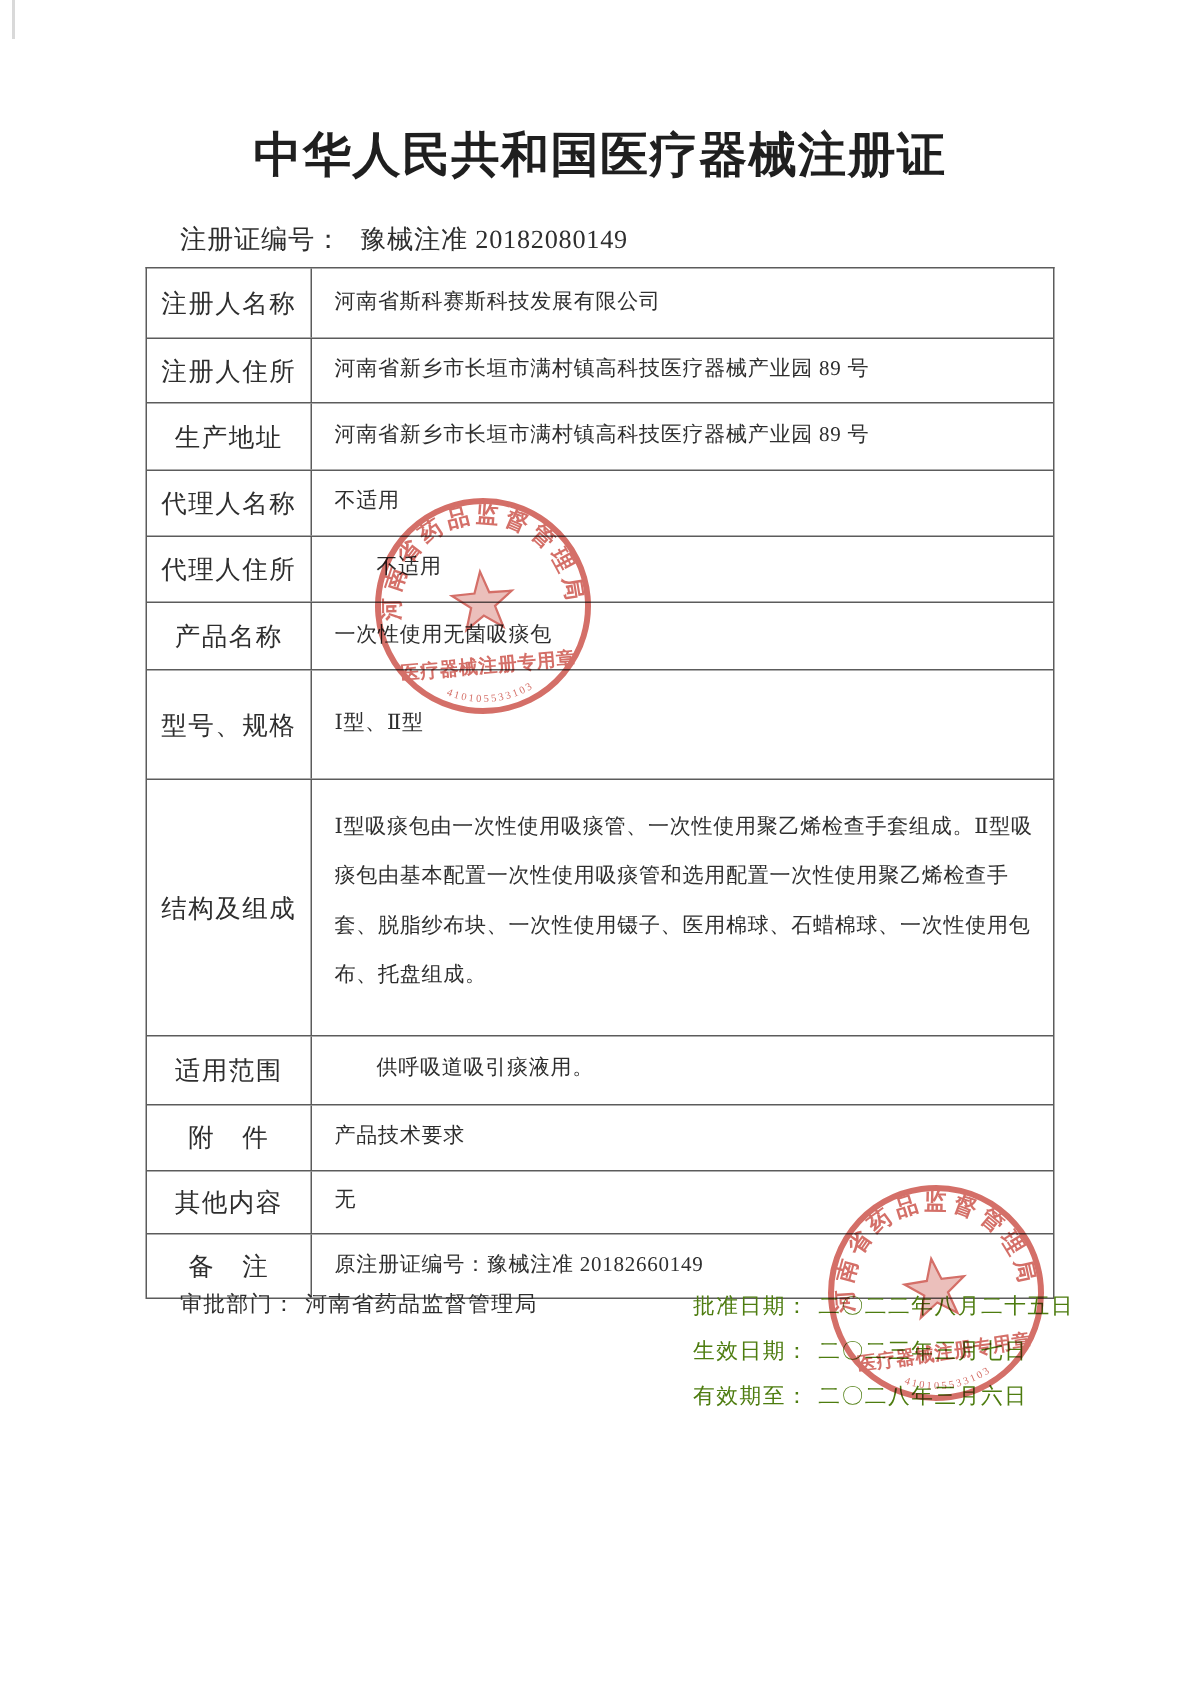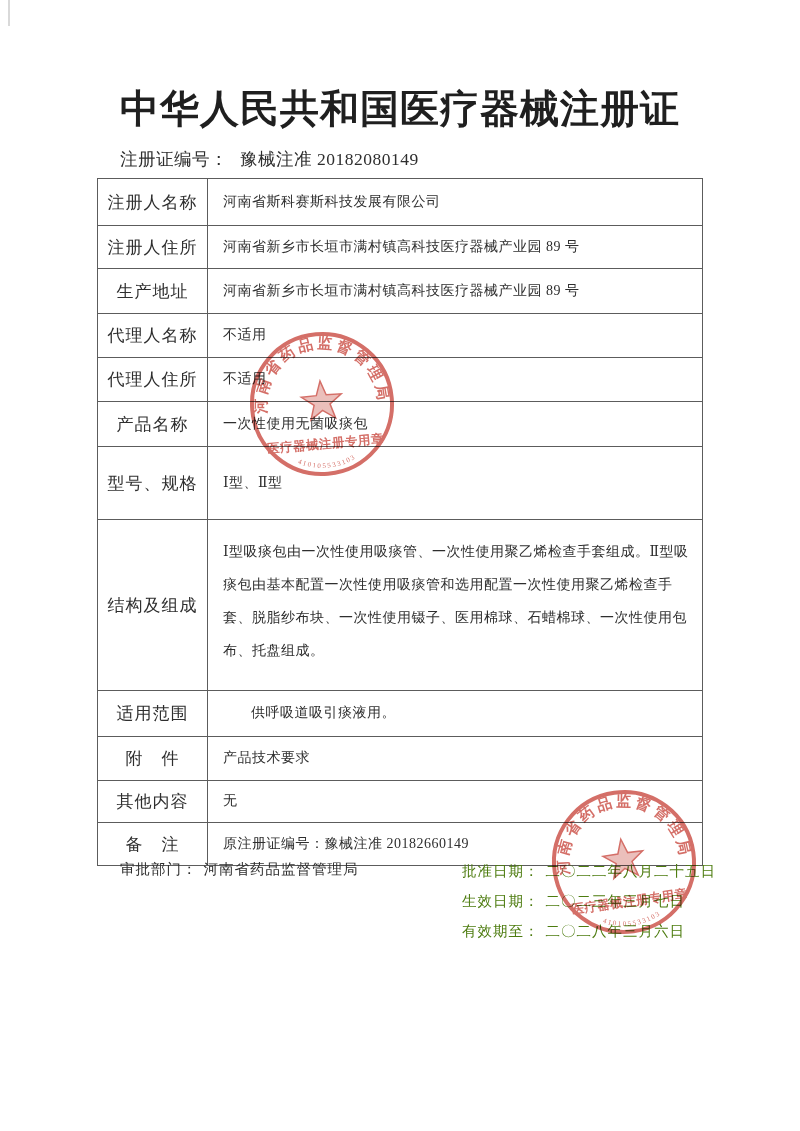--- a/index.html
+++ b/index.html
@@ -13,21 +13,21 @@
     background:#ffffff;
     overflow:hidden;
     color:#333;
   }
   .scan-edge{
     position:absolute;left:8px;top:0;width:2px;height:26px;
     background:#c9c9c9;opacity:.7;
   }
   .title{
     position:absolute;left:0;top:82px;width:100%;
-    text-align:center;font-size:39px;font-weight:bold;
+    text-align:center;font-size:32px;font-weight:bold;
     letter-spacing:1px;color:#1f1f1f;
   }
   .regline{
     position:absolute;left:120px;top:147px;
     font-size:17.5px;color:#2e2e2e;letter-spacing:.5px;
   }
   .regline .lbl{margin-right:12px;}
 
   .cert-table{
     position:absolute;left:97px;top:178px;width:606px;
@@ -42,21 +42,21 @@
     font-size:17px;color:#2e2e2e;letter-spacing:1px;
     text-align:left;
   }
   .cell-value{
     flex:1;display:flex;align-items:center;
     padding:0 10px 0 15px;
     font-size:14px;color:#2e2e2e;letter-spacing:.5px;
     line-height:1.45;
   }
   .r1{height:46px;}.r2{height:42px;}.r3{height:44px;}
-  .r4{height:43px;}.r5{height:43px;}.r6{height:44px;}
+  .r4{height:43px;}.r5{height:43px;gap:28px;}.r6{height:44px;}
   .r7{height:72px;}
   .r8{height:170px;}
   .r8 .cell-value{display:block;padding-top:15px;line-height:33px;padding-right:12px;}
   .r9{height:45px;gap:28px;}.r10{height:43px;}.r11{height:41px;}.r12{height:42px;}
 
   .dept-line{
     position:absolute;left:120px;top:860px;
     font-size:14.5px;color:#2e2e2e;letter-spacing:1px;
   }
   .dept-line .lbl{margin-right:6px;margin-top:19px;}

